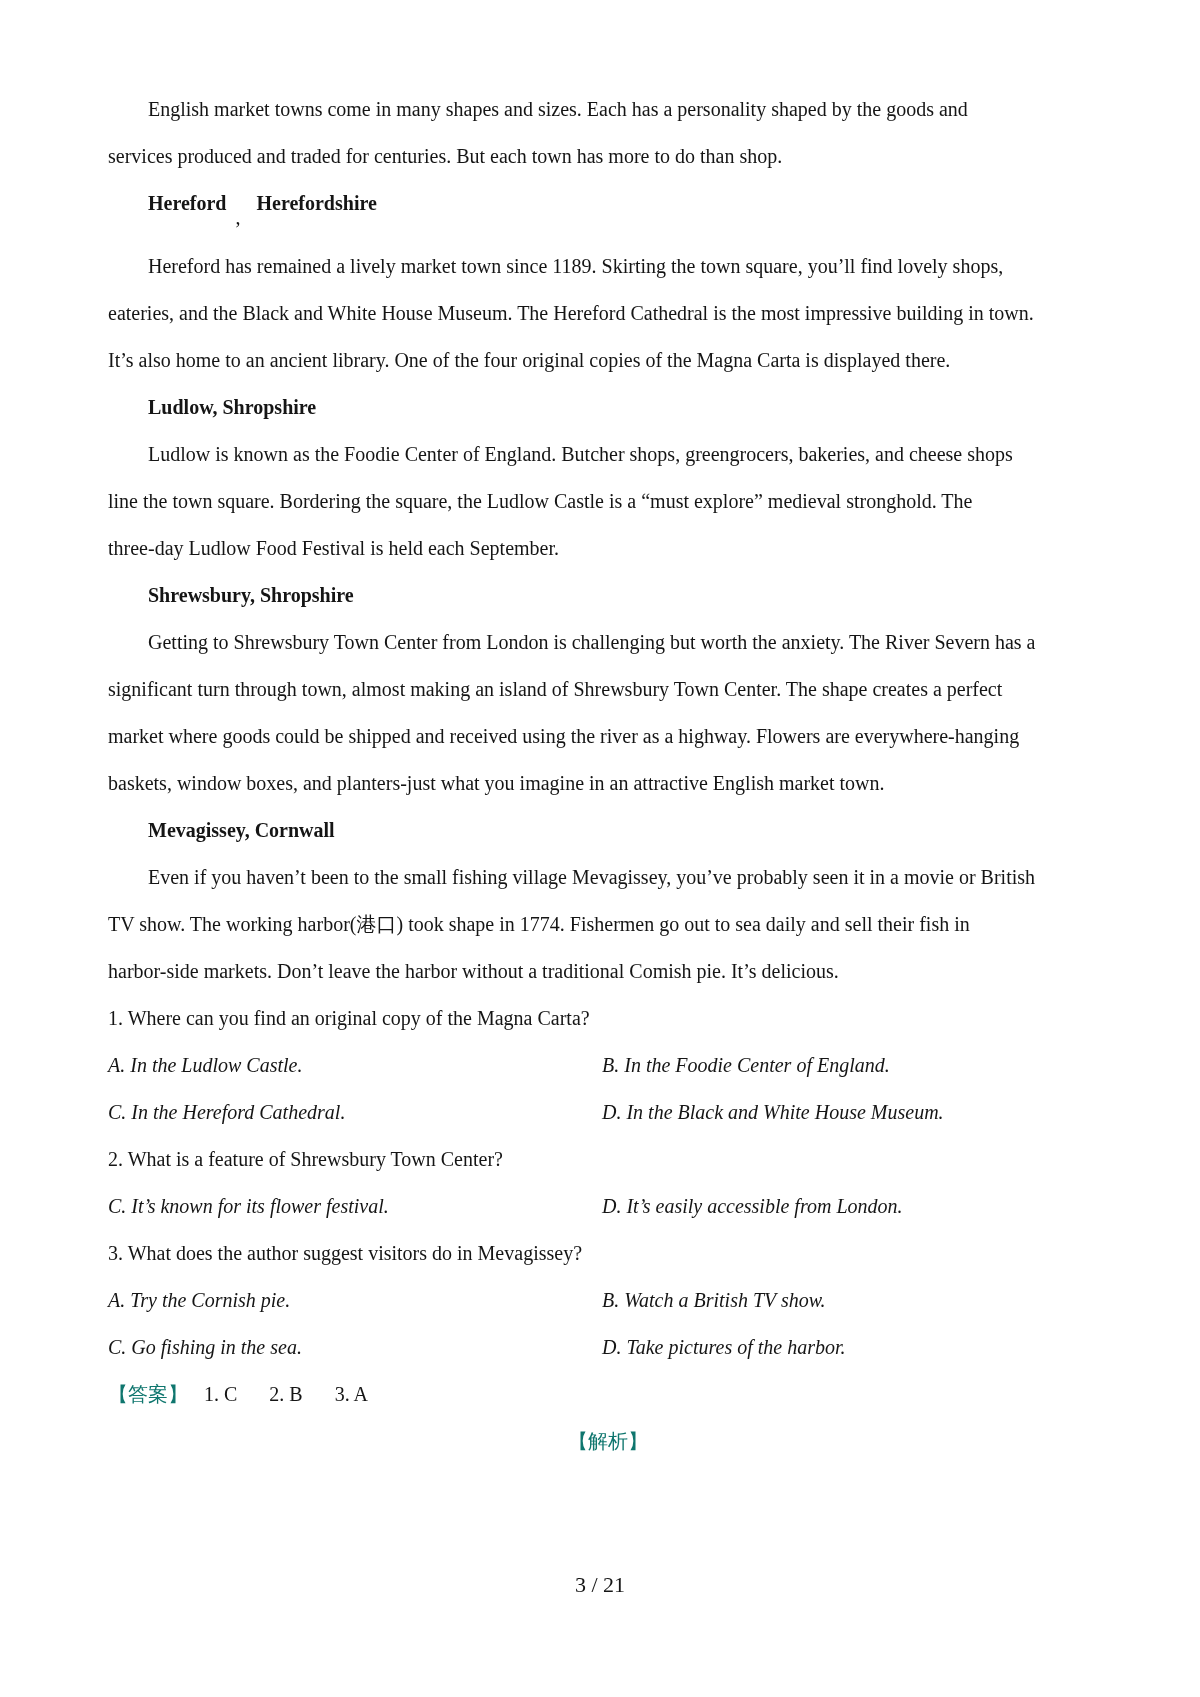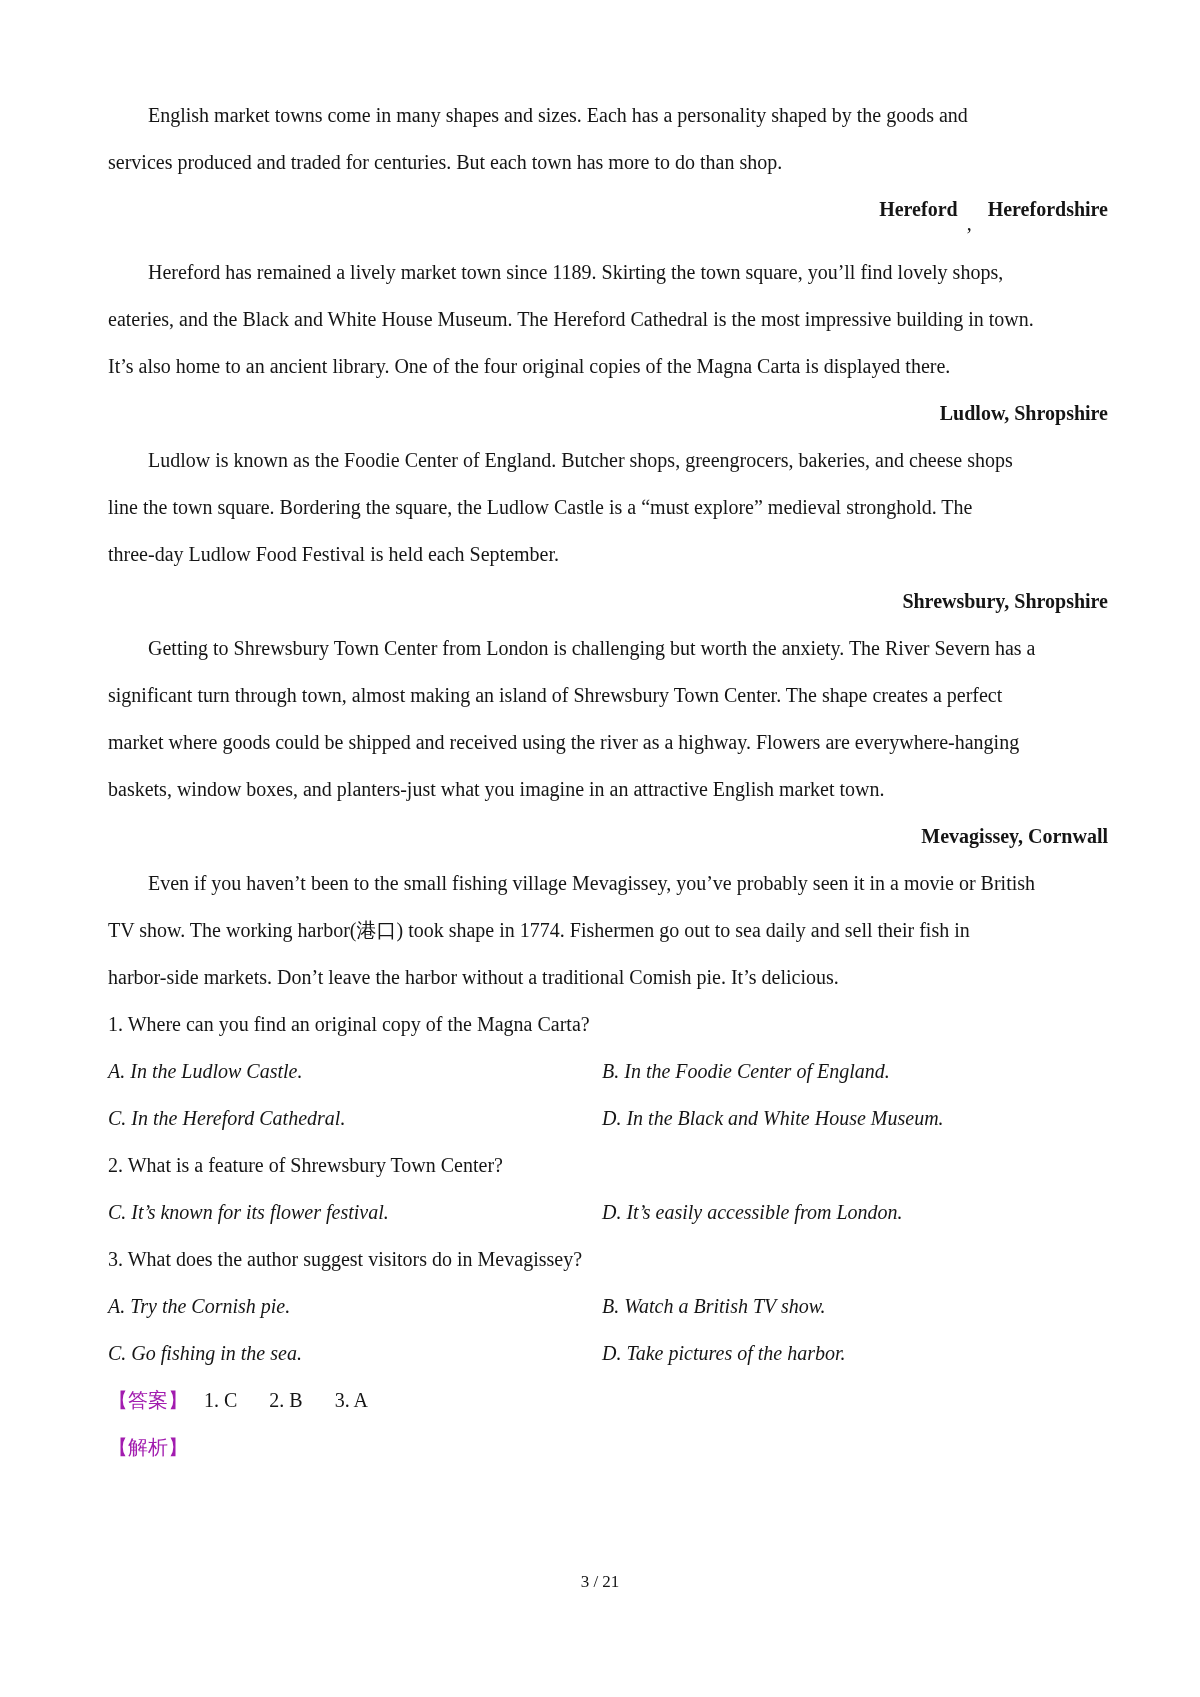--- a/index.html
+++ b/index.html
@@ -13,53 +13,52 @@
     height: 1697px;
     background: #ffffff;
     font-family: "Liberation Serif", "DejaVu Serif", serif;
     color: #151515;
     font-size: 20px;
     overflow: hidden;
   }
   .content {
     position: absolute;
     left: 108px;
-    top: 92px;
+    top: 86px;
     width: 1000px;
   }
   .line {
     line-height: 47px;
     height: 47px;
     white-space: nowrap;
   }
   .indent { padding-left: 40px; }
   .heading {
     font-weight: bold;
     padding-left: 40px;
-    text-align: right;
   }
   .gap-after { margin-bottom: 16px; }
   .drop-comma {
     display: inline-block;
     transform: translateY(14px);
     font-weight: normal;
     margin: 0 16px 0 9px;
   }
   .opt-row { display: flex; font-style: italic; }
   .opt-left { flex: 0 0 494px; width: 494px; }
-  .blue { color: #a21caf; }
+  .blue { color: #0f766e; text-align: center; }
   .ans-item { margin-left: 32px; }
   .ans-item.first { margin-left: 16px; }
   .footer {
     position: absolute;
     left: 0;
     top: 1572px;
     width: 100%;
     text-align: center;
-    font-size: 17px;
+    font-size: 22px;
     color: #151515;
   }
 </style>
 </head>
 <body>
 
 <div class="page">
   <main class="content">
 
     <div class="line indent">English market towns come in many shapes and sizes. Each has a personality shaped by the goods and</div>

